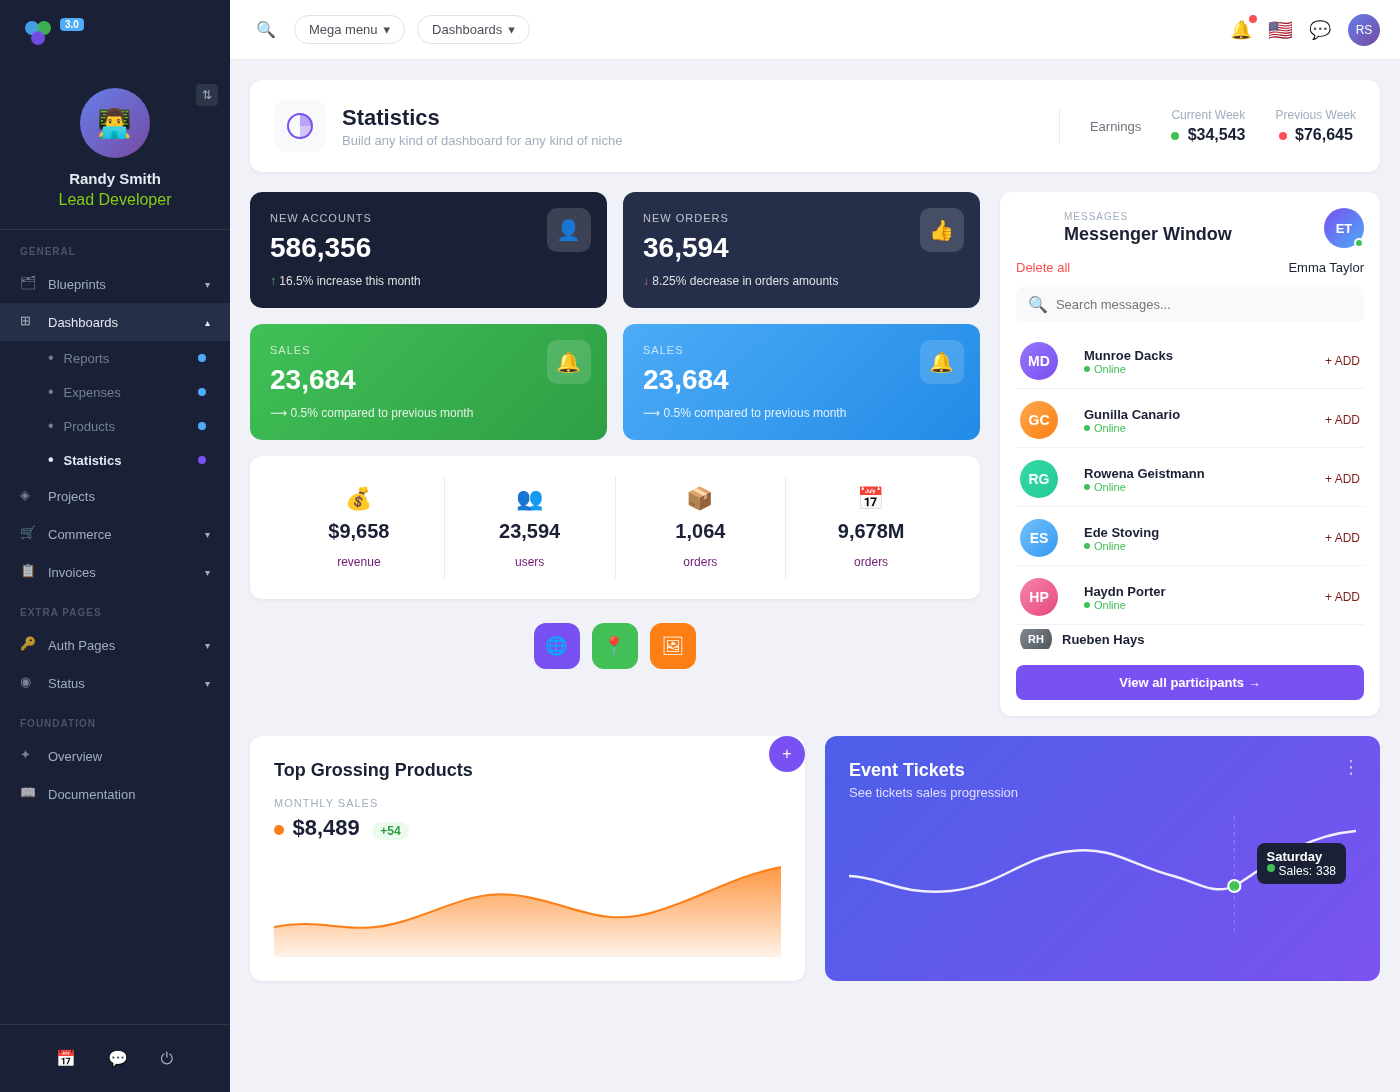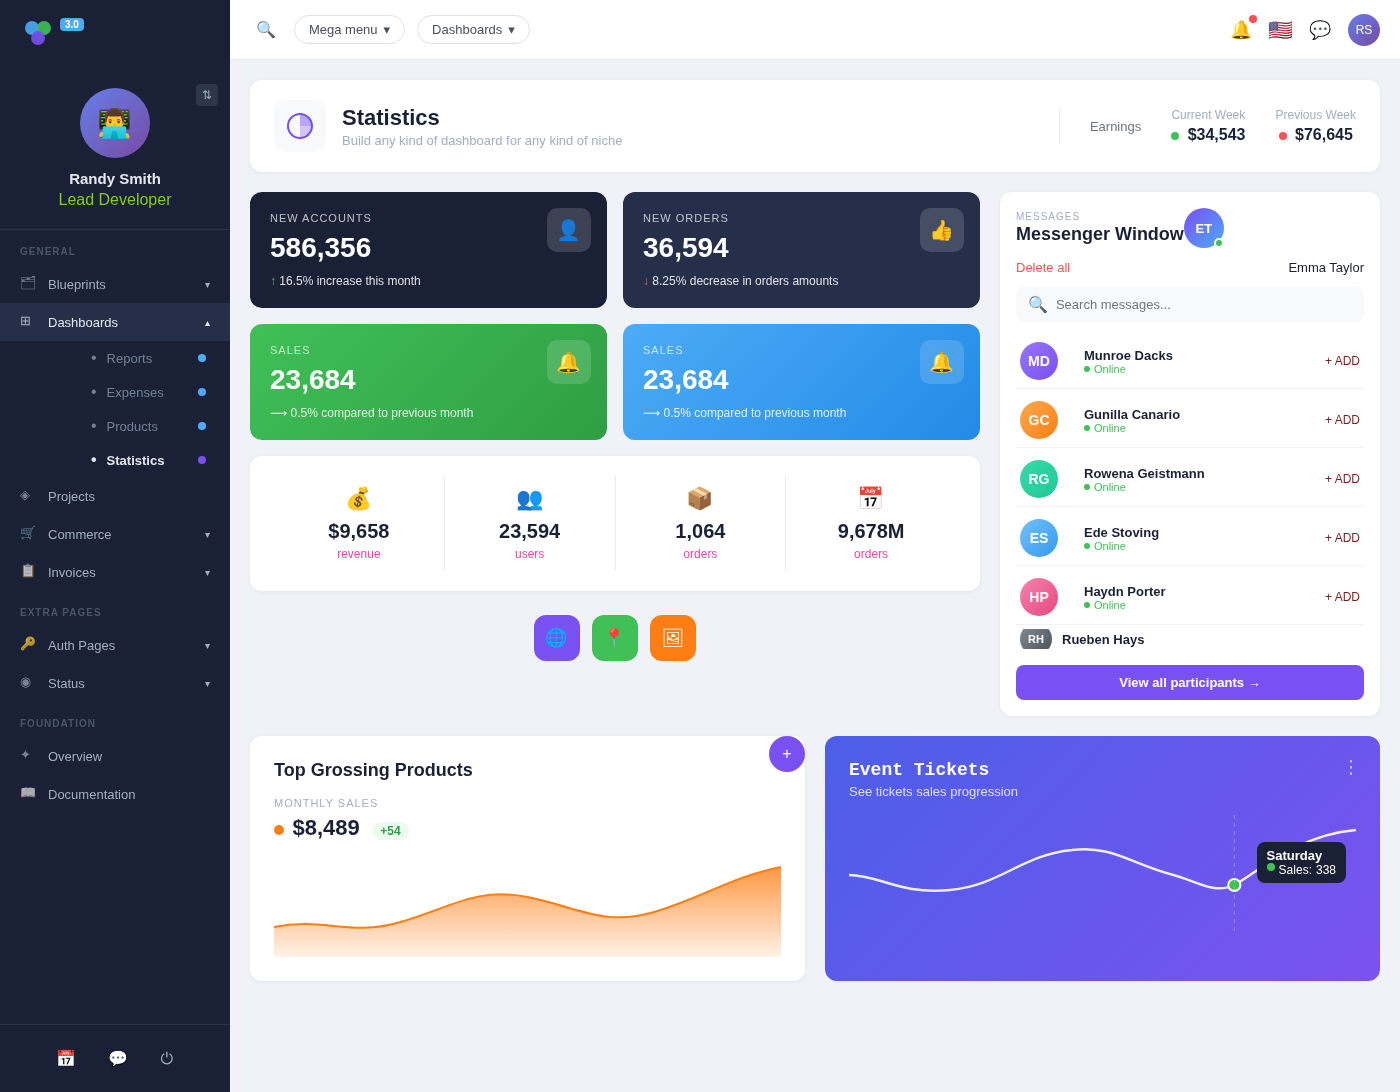--- a/index.html
+++ b/index.html
@@ -81,21 +81,21 @@
       transition: background 0.2s;
       position: relative;
     }
     .sidebar-item.active { color: #e2e8f0; background: #252f47; }
     .sidebar-item-icon { width: 18px; height: 18px; margin-right: 10px; opacity: 0.7; }
     .sidebar-item-label { flex: 1; }
     .sidebar-item-arrow { font-size: 10px; }
     .sidebar-dot { width: 8px; height: 8px; border-radius: 50%; margin-right: 4px; }
     .dot-blue { background: #4dabf7; }
     .dot-active { background: #7950f2; }
-    .sub-items { padding-left: 48px; margin-left: 43px; }
+    .sub-items { padding-left: 48px; }
     .sub-item {
       display: flex;
       align-items: center;
       padding: 8px 20px 8px 0;
       cursor: pointer;
       font-size: 13px;
       color: #718096;
     }
     .sub-item.active { color: #e2e8f0; font-weight: 600; }
     .sub-item::before {
@@ -300,21 +300,21 @@
       padding: 10px;
       border-right: 1px solid #e9ecef;
     }
     .metric-item:last-child { border-right: none; }
     .metric-icon { font-size: 22px; margin-bottom: 8px; }
     .metric-icon.yellow { color: #fd7e14; }
     .metric-icon.blue { color: #4dabf7; }
     .metric-icon.dark { color: #495057; }
     .metric-icon.red { color: #fa5252; }
     .metric-value { font-size: 20px; font-weight: 700; color: #1a2035; }
-    .metric-label { font-size: 12px; color: #ec4899; margin-top: 4px; }
+    .metric-label { font-size: 12px; color: #701a75; margin-top: 12px; }
 
     
     .action-btns {
       display: flex;
       gap: 12px;
       justify-content: center;
       padding: 8px 0;
     }
     .action-btn {
       width: 46px;
@@ -338,20 +338,22 @@
       border-radius: 12px;
       padding: 16px;
       box-shadow: 0 1px 4px rgba(0,0,0,0.06);
       display: flex;
       flex-direction: column;
       gap: 12px;
     }
     .messenger-header {
       display: flex;
       align-items: center;
+      justify-content: space-between;
+      margin-left: 48px;
     }
     .messenger-meta { font-size: 10px; text-transform: uppercase; color: #a0aec0; letter-spacing: 1px; }
     .messenger-title { font-size: 18px; font-weight: 700; color: #1a2035; margin-top: 2px; }
     .messenger-avatar {
       width: 40px;
       height: 40px;
       border-radius: 50%;
       background: linear-gradient(135deg, #7950f2, #4dabf7);
       display: flex;
       align-items: center;
@@ -516,21 +518,21 @@
 
     
     .event-card {
       background: linear-gradient(135deg, #4c5fe8, #7b52f0);
       border-radius: 12px;
       padding: 24px;
       color: white;
       position: relative;
       overflow: hidden;
     }
-    .event-title { font-size: 18px; font-weight: 700; margin-bottom: 4px; font-family: Liberation Mono, monospace; }
+    .event-title { font-size: 18px; font-weight: 700; margin-bottom: 4px; }
     .event-sub { font-size: 13px; opacity: 0.8; margin-bottom: 16px; }
     .event-chart { height: 120px; position: relative; }
     .event-tooltip {
       position: absolute;
       top: 27px;
       right: 10px;
       background: #1a2035;
       color: white;
       border-radius: 8px;
       padding: 6px 10px;

